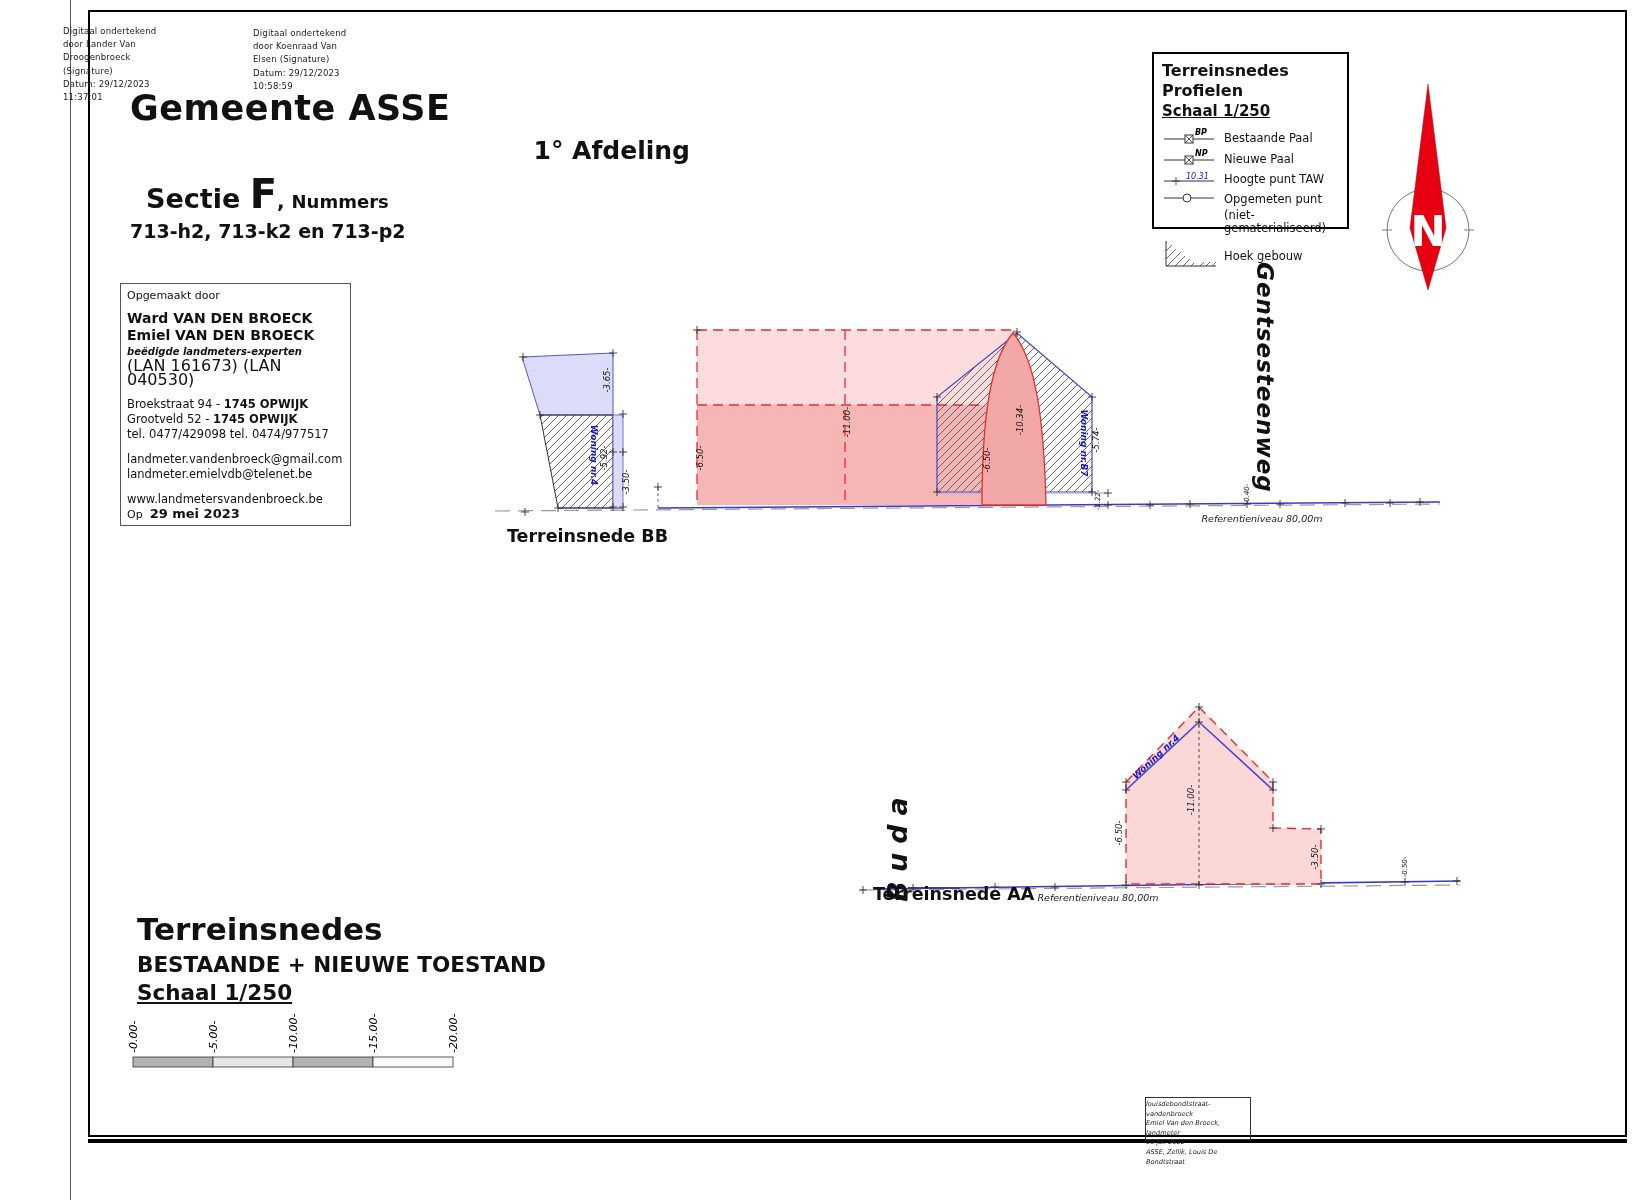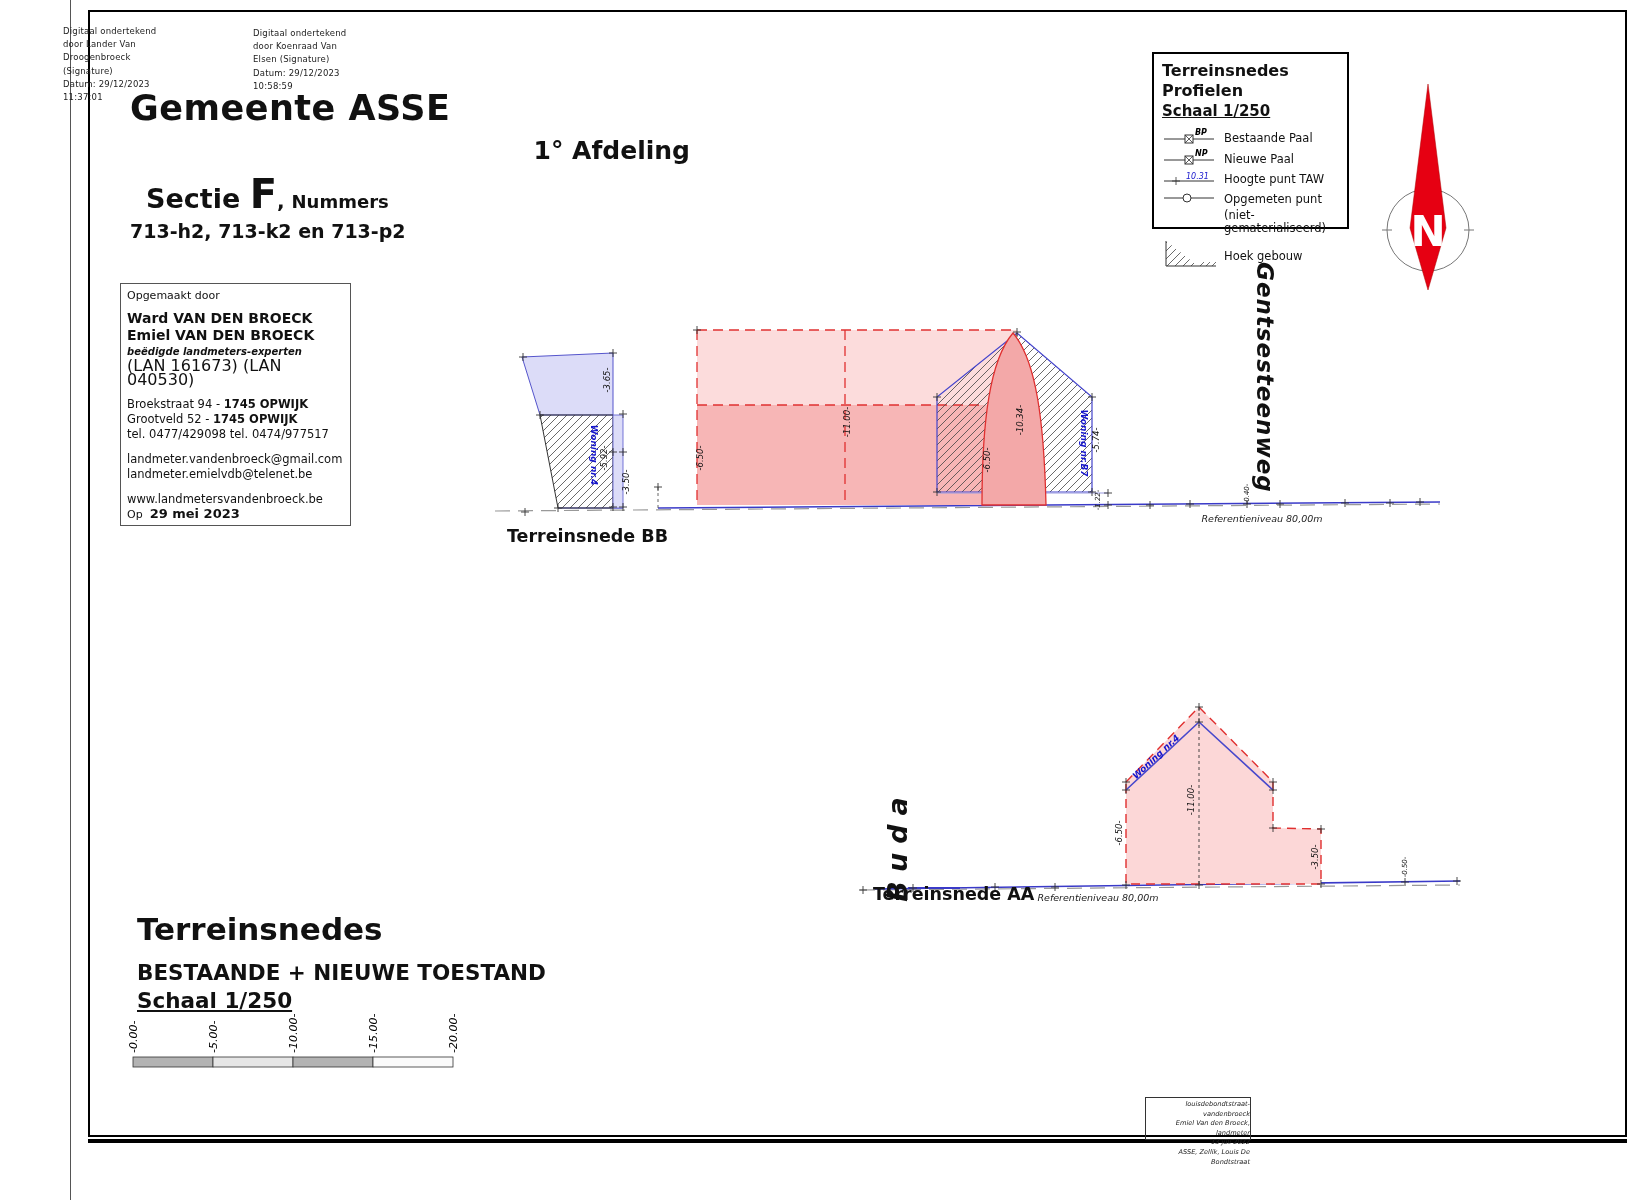--- a/index.html
+++ b/index.html
@@ -57,26 +57,26 @@
   #madeby .date-row b { font-size:13px; }
 
   
   .sec-caption { font-size:17.5px; font-weight:bold; }
   #bb-caption { left:507px; top:526px; }
   #aa-caption { left:873px; top:884px; }
 
   
   #bottom-title { left:137px; top:911px; }
   #bottom-title .b1 { font-size:31px; font-weight:bold; }
-  #bottom-title .b2 { font-size:21.5px; font-weight:bold; margin-top:13px; }
+  #bottom-title .b2 { font-size:21.5px; font-weight:bold; margin-top:5px; }
   #bottom-title .b3 { font-size:21.5px; font-weight:bold; text-decoration:underline; margin-top:3px; }
 
   
   #stamp { left:1145px; top:1097px; width:106px; height:43px; border:1px solid #333;
-           font-size:6.6px; font-style:italic; text-align:right; line-height:9.6px;
+           font-size:6.6px; font-style:italic; text-align:left; line-height:9.6px;
            padding-top:2px; color:#222; }
 
   svg text { font-family:"DejaVu Sans", sans-serif; }
   .dim { font-size:8.5px; font-style:italic; fill:#111; }
   .dimsm { font-size:7px; font-style:italic; fill:#111; }
   .wlab { font-size:9px; font-style:italic; font-weight:bold; fill:#1515cc; }
   .reflab { font-size:9.5px; font-style:italic; fill:#222; }
 </style>
 </head>
 <body>

